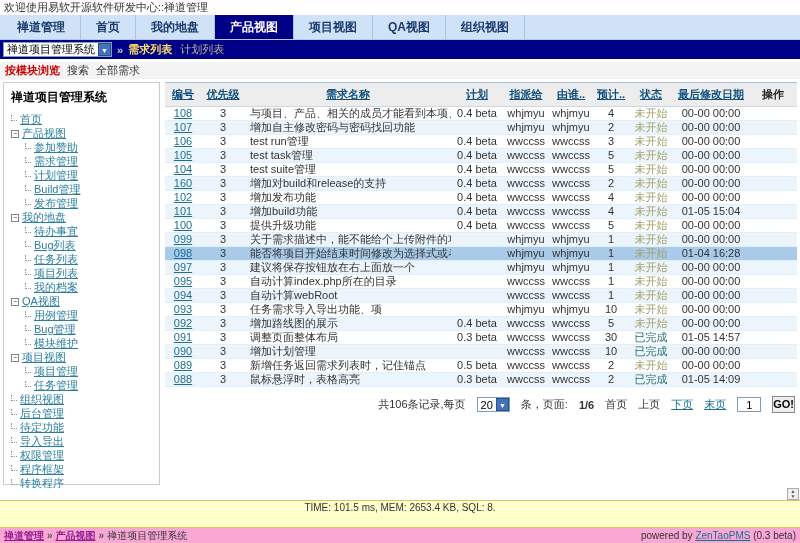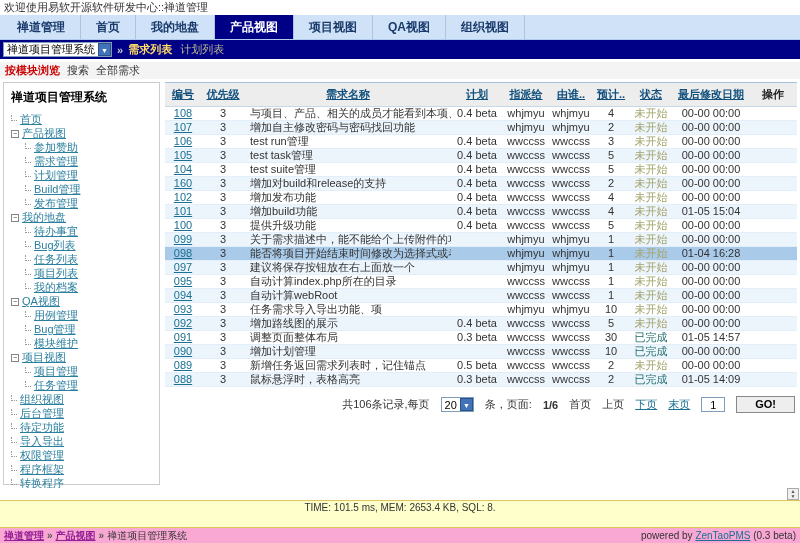--- a/index.html
+++ b/index.html
@@ -60,21 +60,21 @@
   td.id a { color:#1a6f93; text-decoration:underline; }
   .st-wait { color:#a3a36b; }
   .st-done { color:#1f6b6b; }
 
   
   .pagination { display:flex; justify-content:flex-end; align-items:center; gap:11px; margin-top:9px; padding-right:2px; }
   .pagination .pg-link { color:#1a6f93; text-decoration:underline; }
   .pagination .pg-plain { color:#333; }
   .pagination .pg-info { font-weight:bold; }
   .pagination input { width:24px; height:15px; border:1px solid #7f9db9; font-size:11px; text-align:center; padding:0; font-family:inherit; }
-  .go-btn { border:1px solid #888; background:#eee; height:17px; font-size:11px; line-height:15px; padding:0 18px; font-family:inherit; font-weight:bold; }
+  .go-btn { border:1px solid #888; background:#eee; height:17px; font-size:11px; line-height:15px; padding:0 0; font-family:inherit; font-weight:bold; }
 
   
   .prefoot { height:12px; position:relative; background:#fff; flex:none; }
   .spinner { position:absolute; right:1px; top:0; width:12px; height:12px; border:1px solid #aaa; background:#f0f0f0; font-size:5px; line-height:5px; text-align:center; color:#555; }
   .time-bar { height:28px; line-height:13px; background:#ffffcc; border-top:1px solid #dcc35a; border-bottom:1px solid #dcc35a; text-align:center; font-size:10px; color:#333; flex:none; }
   .footer { height:15px; line-height:15px; background:#f9a8d4; display:flex; justify-content:space-between; padding:0 4px; font-size:10px; flex:none; }
   .footer .crumb-link { color:#941f94; font-weight:bold; text-decoration:underline; }
   .footer .fsep { color:#555; font-weight:bold; margin:0 3px; }
   .footer .pow a { color:#1a6f93; text-decoration:underline; }
 </style>

